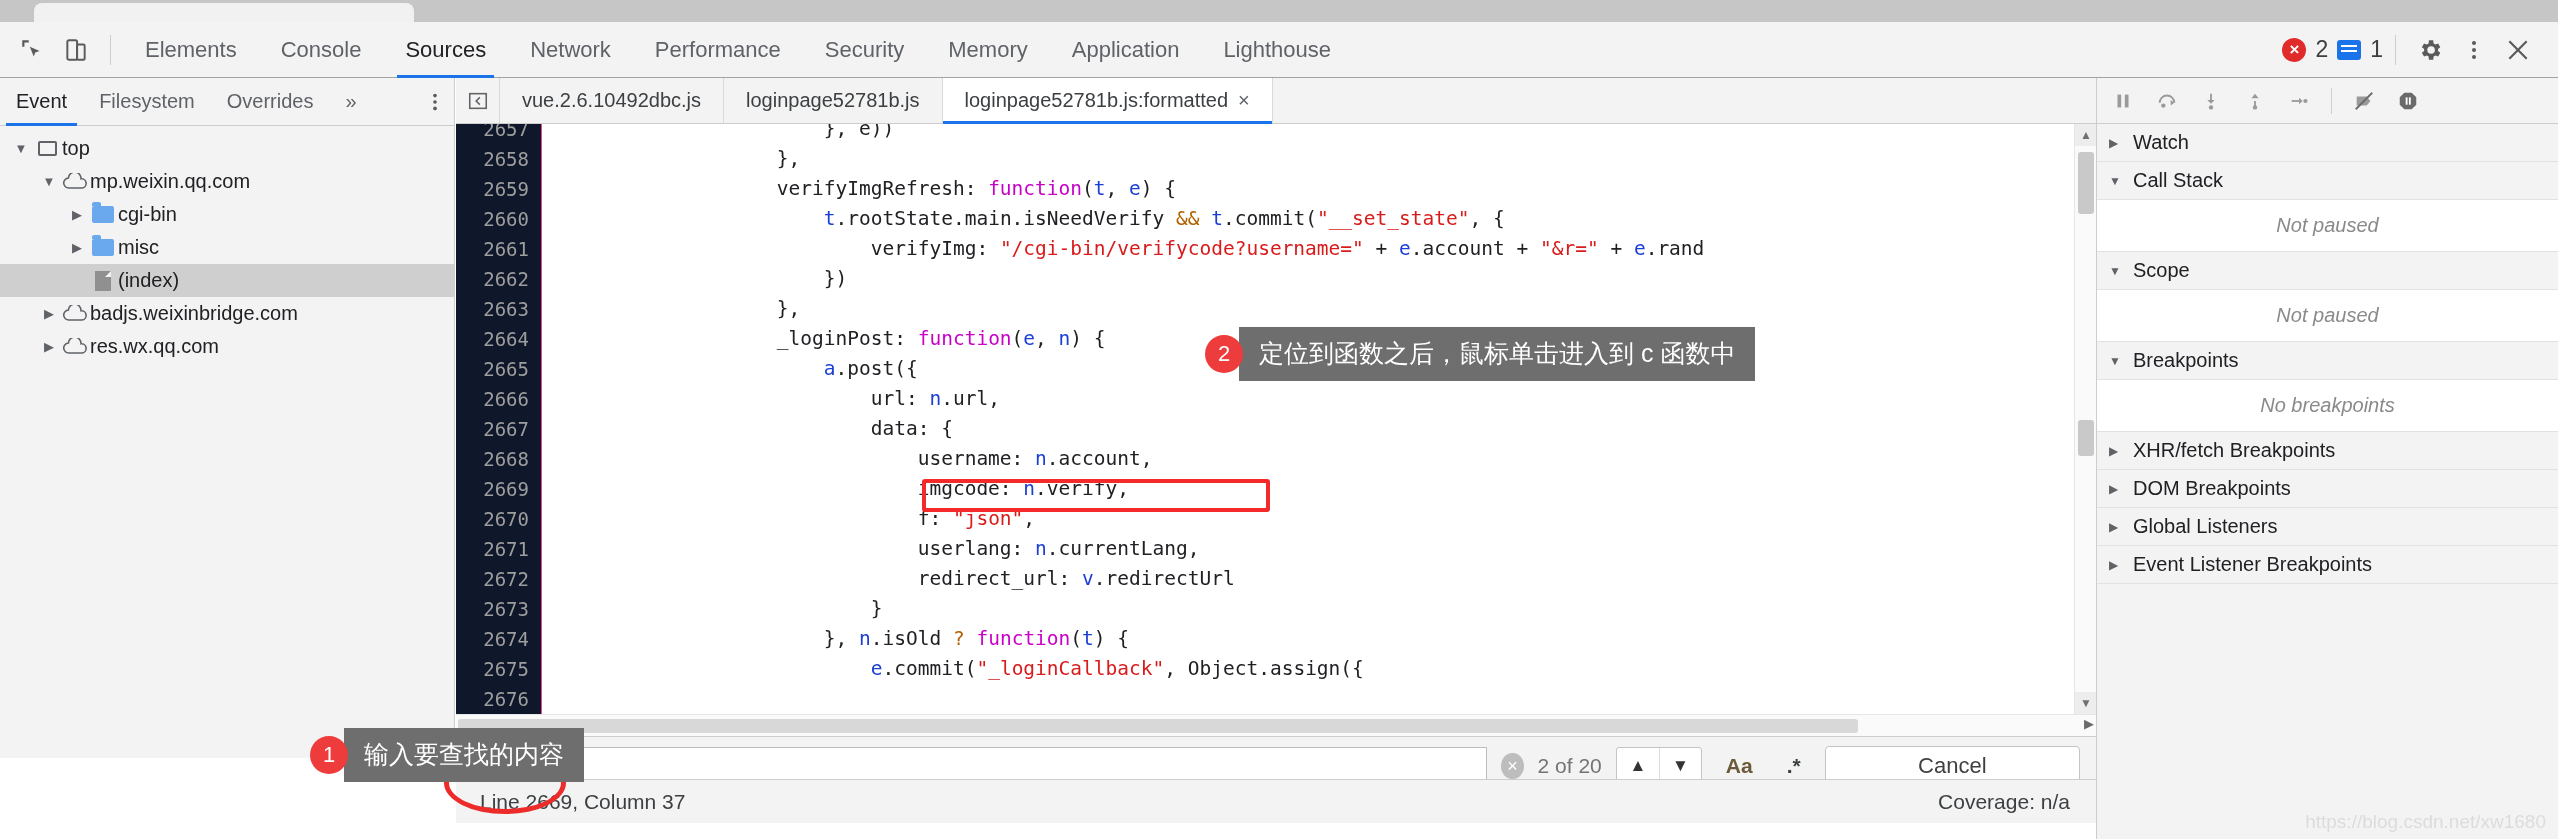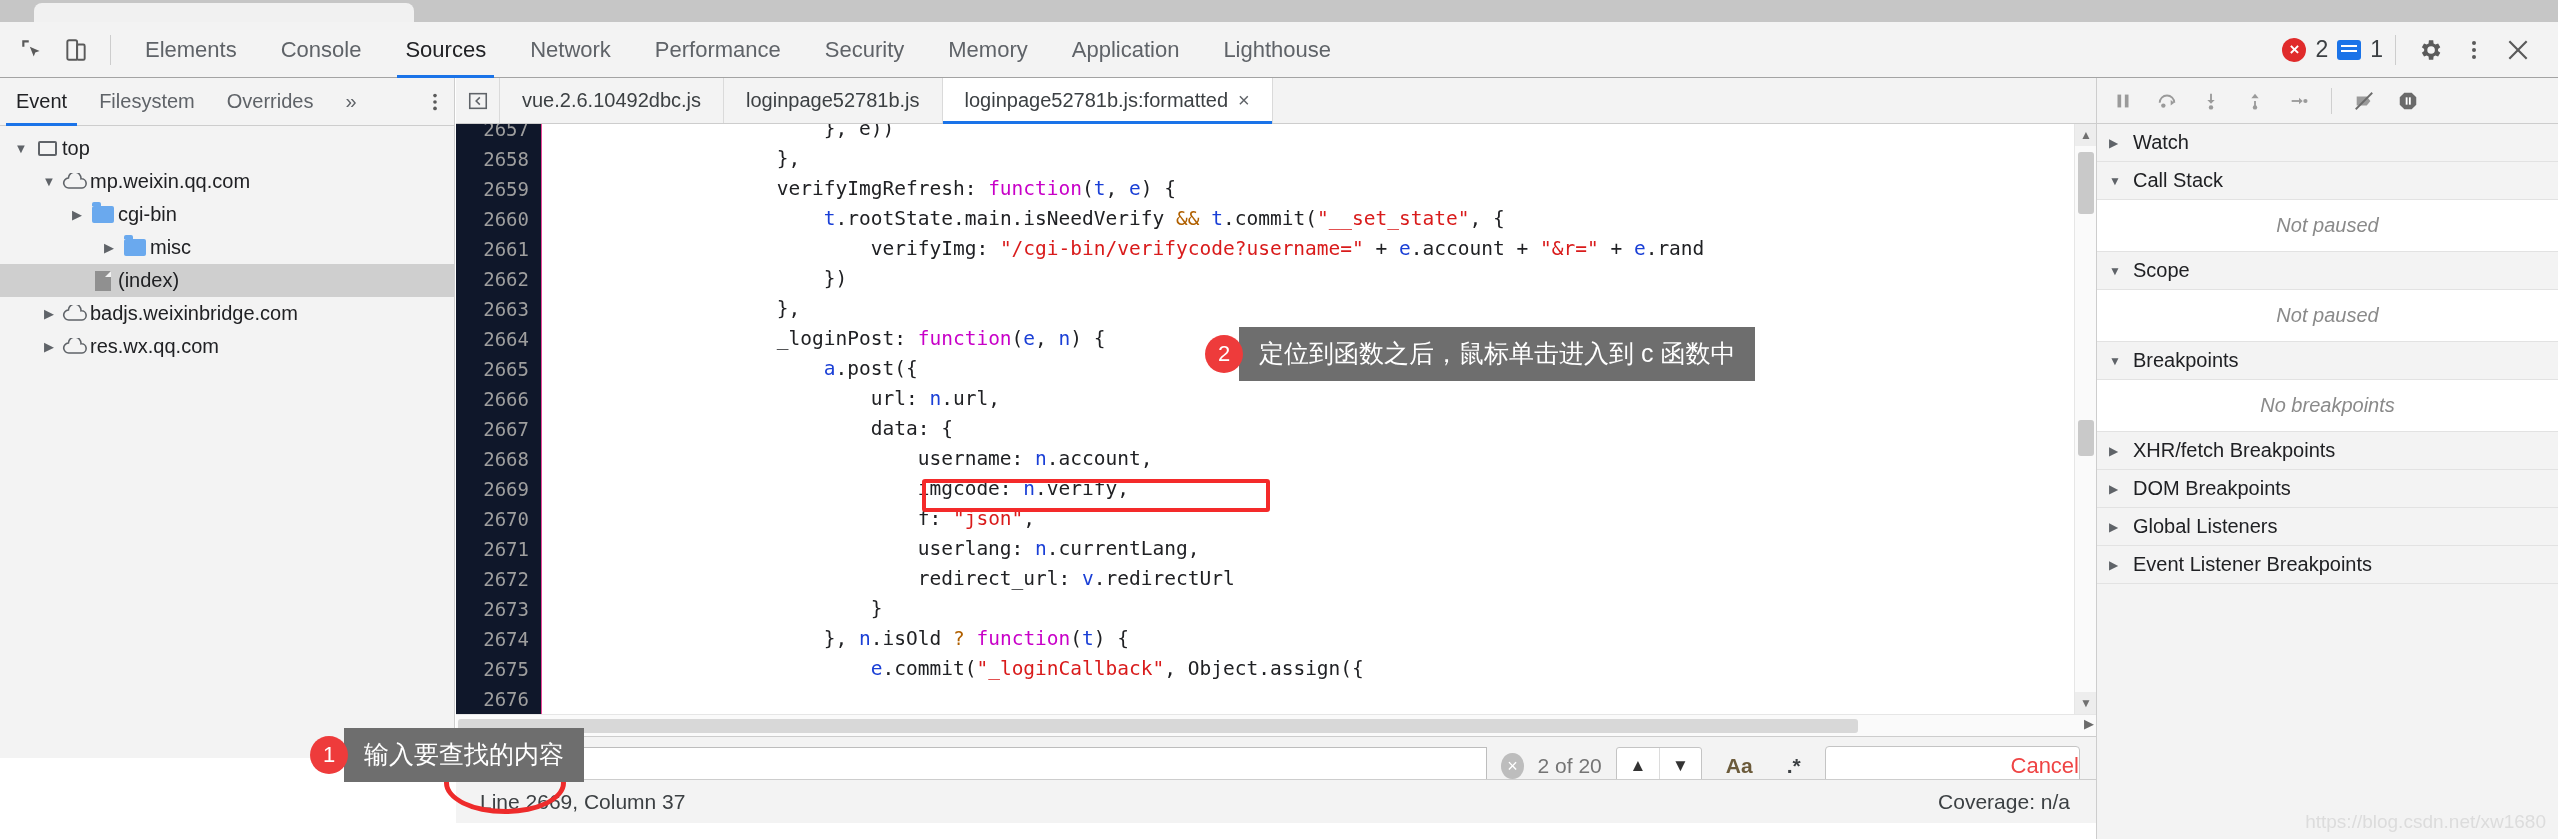--- a/index.html
+++ b/index.html
@@ -211,22 +211,22 @@
   .step-group { display: flex; border: 1px solid #c4c4c4; background: #fff; border-radius: 3px; }
   .step-btn {
     width: 42px; height: 36px; display: flex; align-items: center; justify-content: center;
     font-size: 17px; color: #333;
   }
   .step-btn + .step-btn { border-left: 1px solid #dcdcdc; }
   .opt-btn { font-size: 21px; color: #6b5a3a; font-weight: bold; padding: 0 10px; }
   .opt-btn.regex { color: #3c4043; }
   .cancel-btn {
     margin-left: auto; width: 300px; height: 40px; background: #fff; border: 1px solid #c4c4c4;
-    border-radius: 4px; color: #ef4444; font-size: 22px;
-    display: flex; align-items: center; justify-content: flex-end;
+    border-radius: 4px; color: #404040; font-size: 22px;
+    display: flex; align-items: center; justify-content: center;
   }
 
   
   .statusbar {
     position: absolute; left: 0; right: 0; bottom: 16px; height: 44px;
     background: #f3f3f3; border-top: 1px solid #cdcdcd;
     display: flex; align-items: center;
   }
   .status-left { font-size: 21px; color: #3c4043; padding-left: 24px; }
   .status-right { margin-left: auto; font-size: 21px; color: #3c4043; padding-right: 26px; }
@@ -409,21 +409,21 @@
       </span>
       <span>mp.weixin.qq.com</span>
     </div>
     <div class="tree-row" style="padding-left:66px">
       <span class="tw closed"></span>
       <span class="tree-ico">
           <span class="ico-folder"></span>
         </span>
       <span>cgi-bin</span>
     </div>
-    <div class="tree-row" style="padding-left:98px">
+    <div class="tree-row" style="padding-left:66px">
       <span class="tw closed"></span>
       <span class="tree-ico">
           <span class="ico-folder"></span>
         </span>
       <span>misc</span>
     </div>
     <div class="tree-row selected" style="padding-left:66px">
       <span class="tw"></span>
       <span class="tree-ico">
           <span class="ico-doc"></span>

